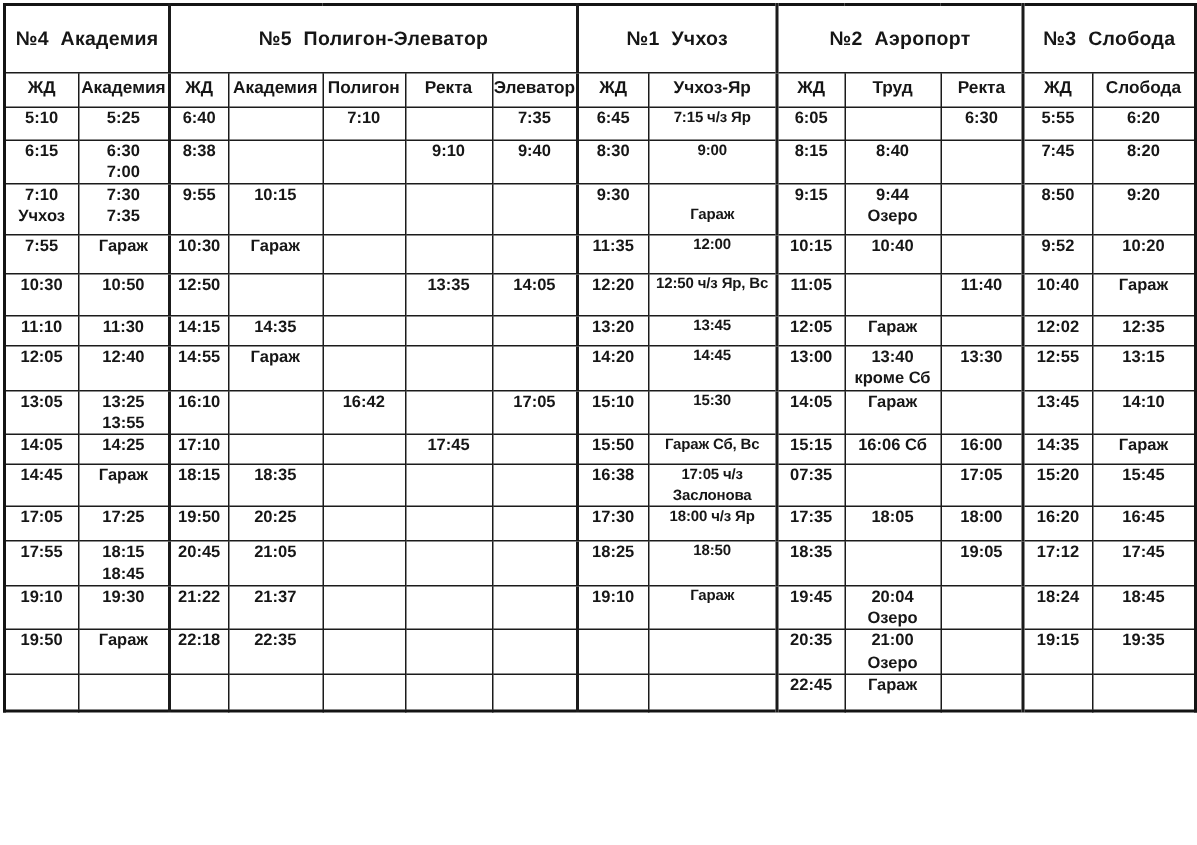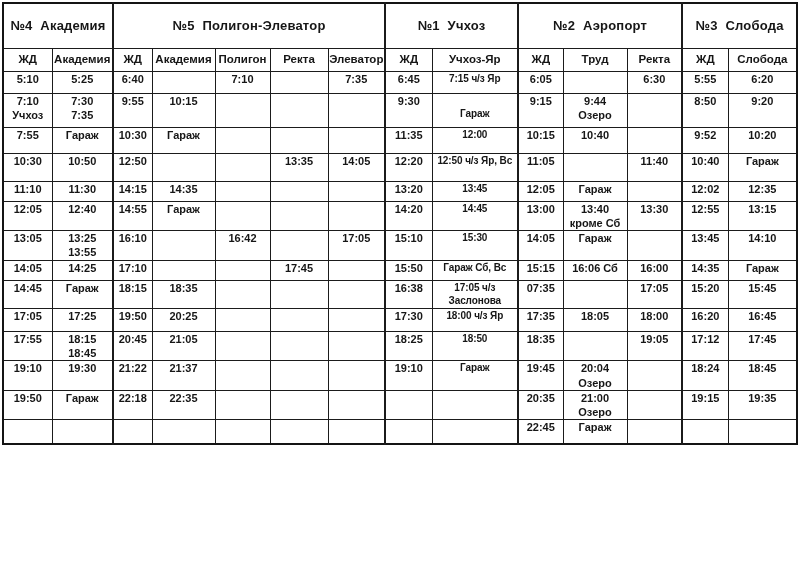--- a/index.html
+++ b/index.html
@@ -116,20 +116,37 @@
           <td class="cell"></td>
           <td class="cell">7:35</td>
           <td class="cell gs">6:45</td>
           <td class="cell small">7:15 ч/з Яр</td>
           <td class="cell gs">6:05</td>
           <td class="cell"></td>
           <td class="cell">6:30</td>
           <td class="cell gs">5:55</td>
           <td class="cell">6:20</td>
         </tr>
+        <tr style="height: 29px;">
+          <td class="cell">6:15</td>
+          <td class="cell">6:30
+7:00</td>
+          <td class="cell gs">8:38</td>
+          <td class="cell"></td>
+          <td class="cell"></td>
+          <td class="cell">9:10</td>
+          <td class="cell">9:40</td>
+          <td class="cell gs">8:30</td>
+          <td class="cell small">9:00</td>
+          <td class="cell gs">8:15</td>
+          <td class="cell">8:40</td>
+          <td class="cell"></td>
+          <td class="cell gs">7:45</td>
+          <td class="cell">8:20</td>
+        </tr>
         <tr style="height: 34px;">
           <td class="cell">7:10
 Учхоз</td>
           <td class="cell">7:30
 7:35</td>
           <td class="cell gs">9:55</td>
           <td class="cell">10:15</td>
           <td class="cell"></td>
           <td class="cell"></td>
           <td class="cell"></td>

